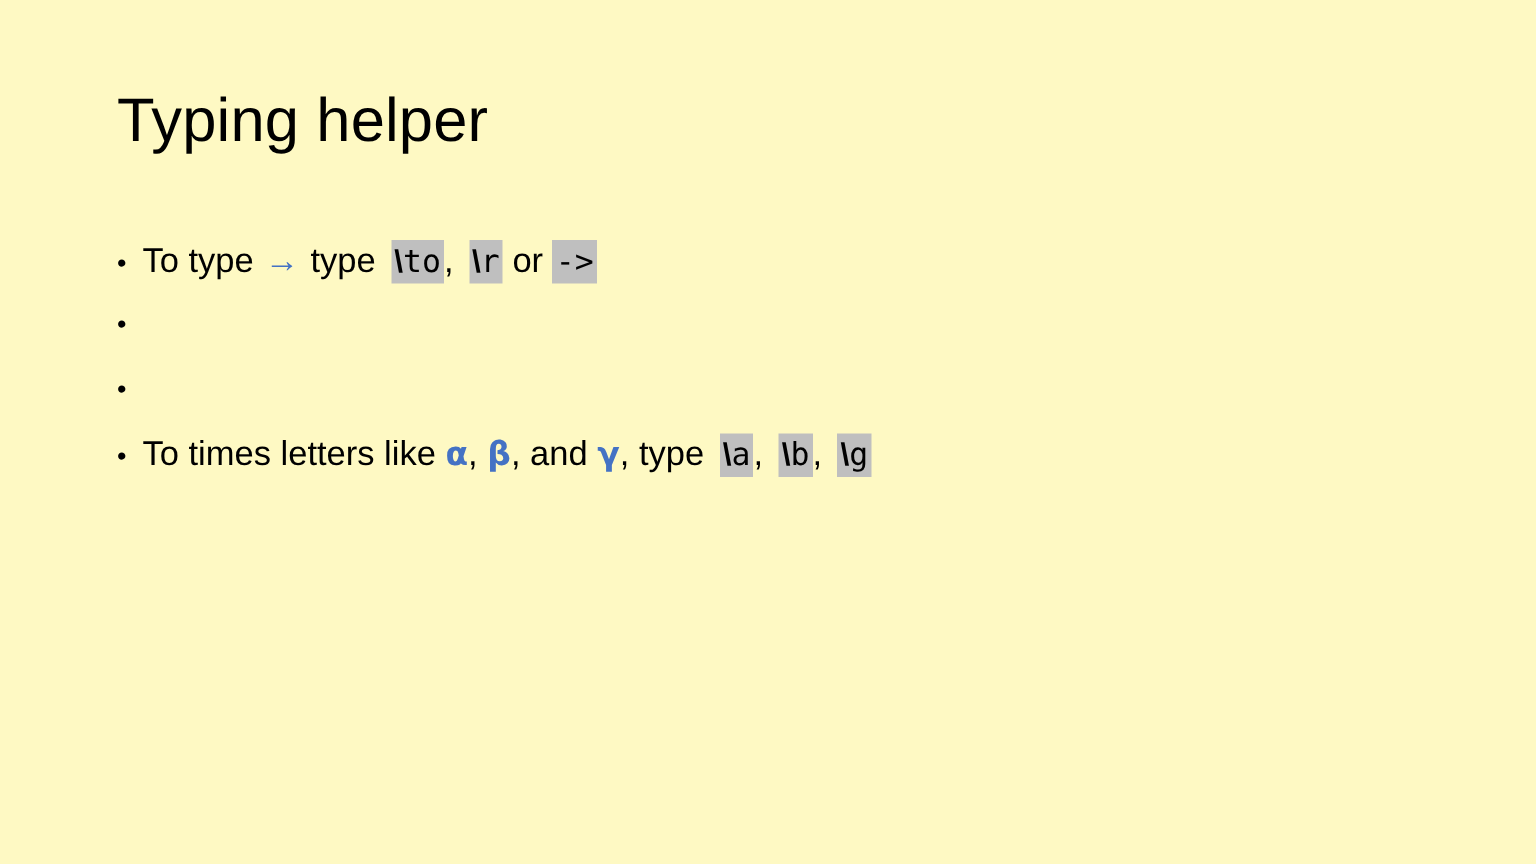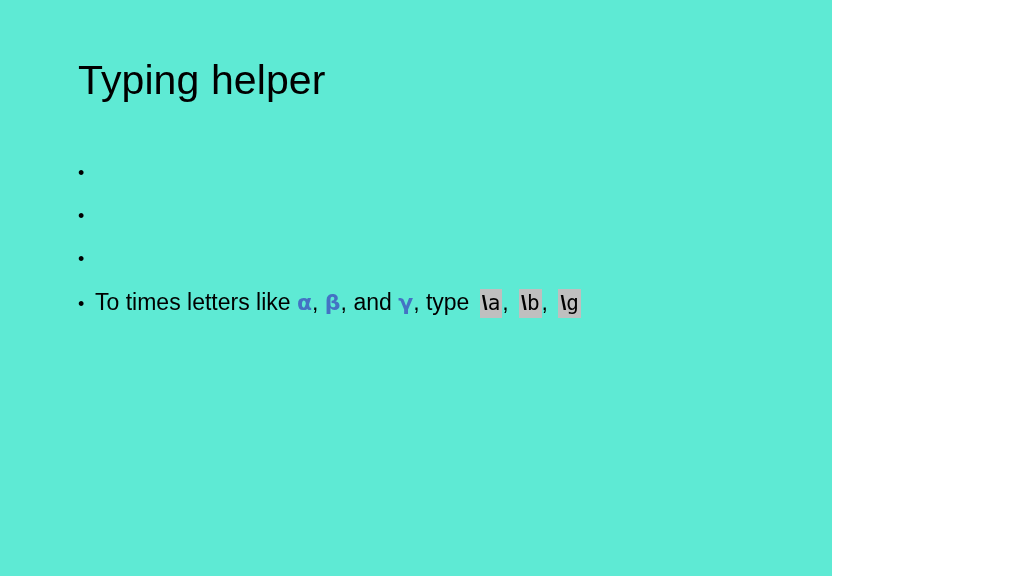--- a/index.html
+++ b/index.html
@@ -9,23 +9,23 @@
   }
   body {
     width: 1024px;
     height: 576px;
     background: #ffffff;
     font-family: "Liberation Sans", sans-serif;
     overflow: hidden;
   }
   .slide {
     position: relative;
-    width: 832px;
+    width: 1024px;
     height: 576px;
-    background: #5eead4;
+    background: #fef9c3;
   }
   .slide-title {
     position: absolute;
     left: 78px;
     top: 58px;
     font-family: "Liberation Sans", sans-serif;
     font-size: 41px;
     font-weight: 300;
     color: #000000;
     letter-spacing: 0.1px;
@@ -105,20 +105,29 @@
 <body>
 
 <div class="slide">
 
   <div class="slide-title">Typing helper</div>
 
   <div class="body-block">
 
     <div class="bullet-line">
       <span class="bullet-mark">•</span>
+      <span class="bullet-text">
+        <span>To type</span>
+        <span class="accent-arrow">→</span>
+        <span>type</span>
+        <span class="sep"></span><span class="code"><span class="bs">\</span>to</span><span>,</span>
+        <span class="sep"></span><span class="code"><span class="bs">\</span>r</span>
+        <span>or</span>
+        <span class="code">-&gt;</span>
+      </span>
     </div>
 
     <div class="bullet-line">
       <span class="bullet-mark">•</span>
     </div>
 
     <div class="bullet-line">
       <span class="bullet-mark">•</span>
     </div>
 

